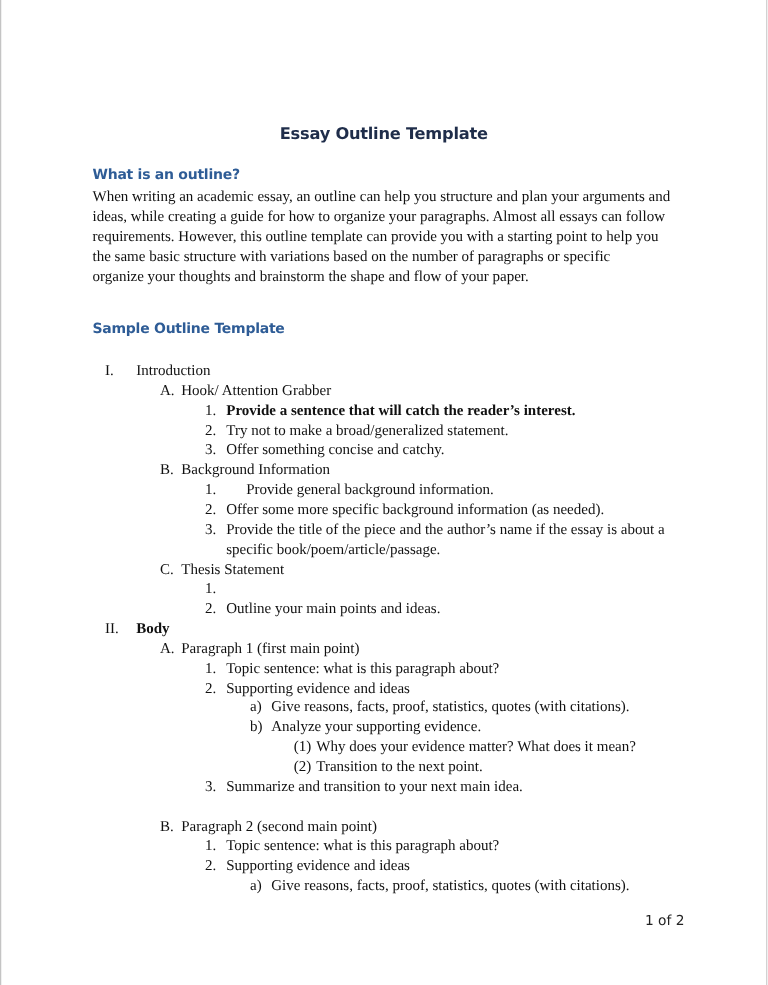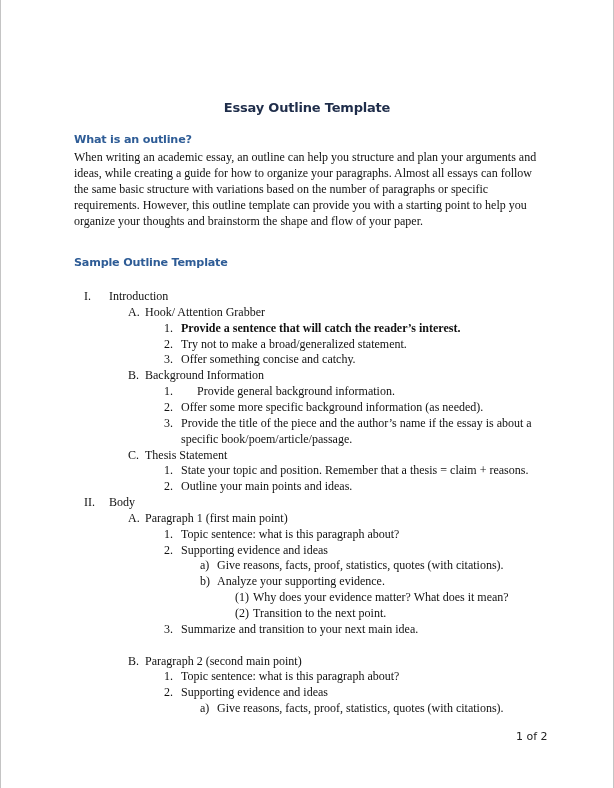--- a/index.html
+++ b/index.html
@@ -39,22 +39,22 @@
 <div class="page-border-left"></div>
 <div class="page-border-right"></div>
 
 <div class="title">Essay Outline Template</div>
 
 <div class="h2" style="top:133px;">What is an outline?</div>
 
 <p class="intro">
   <span class="ln">When writing an academic essay, an outline can help you structure and plan your arguments and</span>
   <span class="ln">ideas, while creating a guide for how to organize your paragraphs. Almost all essays can follow</span>
+  <span class="ln">requirements. However, this outline template can provide you with a starting point to help you</span>
   <span class="ln">the same basic structure with variations based on the number of paragraphs or specific</span>
-  <span class="ln">requirements. However, this outline template can provide you with a starting point to help you</span>
   <span class="ln">organize your thoughts and brainstorm the shape and flow of your paper.</span>
 </p>
 
 <div class="h2" style="top:256px;">Sample Outline Template</div>
 
 <div class="ol" id="outline">
     <div class="row" style="top: 0px; left: 0px; width: 614px;">
       <span class="mk" style="left: 84px;">I.</span>
       <span class="tx" style="left: 109px;">Introduction</span>
     </div>
@@ -93,29 +93,28 @@
     <div class="row" style="top: 142.65px; left: 0px; width: 614px; padding-left: 19px;">
       <span class="mk" style="left: 164px;"></span>
       <span class="tx" style="left: 181px;">specific book/poem/article/passage.</span>
     </div>
     <div class="row" style="top: 158.5px; left: 0px; width: 614px;">
       <span class="mk" style="left: 128px;">C.</span>
       <span class="tx" style="left: 145px;">Thesis Statement</span>
     </div>
     <div class="row" style="top: 174.35px; left: 0px; width: 614px;">
       <span class="mk" style="left: 164px;">1.</span>
-      <span class="tx" style="left: 181px;">State your topic and position. Remember that a thesis = claim + reasons.</span>
     </div>
     <div class="row" style="top: 190.2px; left: 0px; width: 614px;">
       <span class="mk" style="left: 164px;">2.</span>
       <span class="tx" style="left: 181px;">Outline your main points and ideas.</span>
     </div>
     <div class="row" style="top: 206.05px; left: 0px; width: 608px;">
       <span class="mk" style="left: 84px;">II.</span>
-      <span class="tx" style="left: 109px;">Body</span>
+      <span class="tx" style="left: 109px; font-weight: bold;">Body</span>
     </div>
     <div class="row" style="top: 221.9px; left: 0px; width: 614px;">
       <span class="mk" style="left: 128px;">A.</span>
       <span class="tx" style="left: 145px;">Paragraph 1 (first main point)</span>
     </div>
     <div class="row" style="top: 237.75px; left: 0px; width: 614px;">
       <span class="mk" style="left: 164px;">1.</span>
       <span class="tx" style="left: 181px;">Topic sentence: what is this paragraph about?</span>
     </div>
     <div class="row" style="top: 253.6px; left: 0px; width: 614px;">

